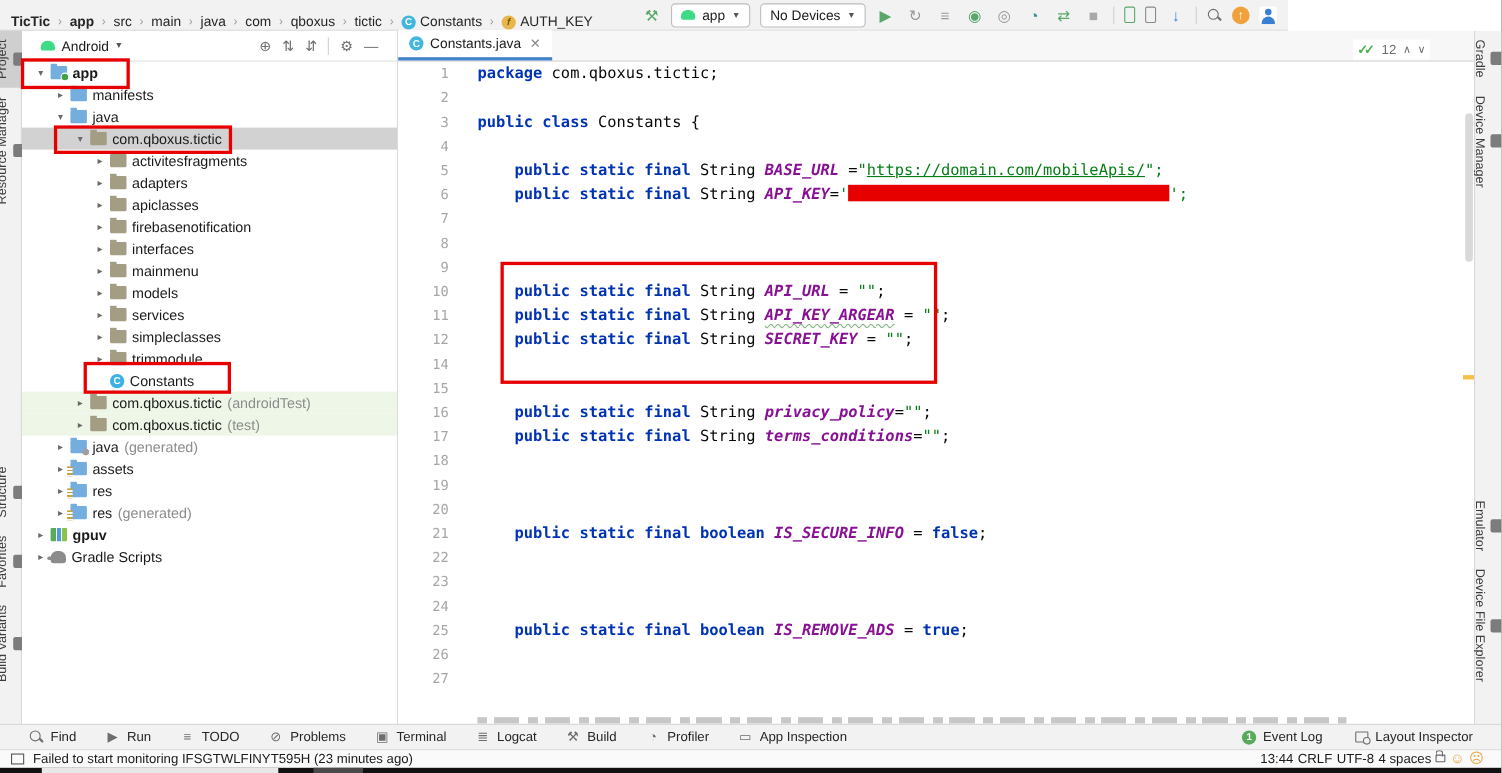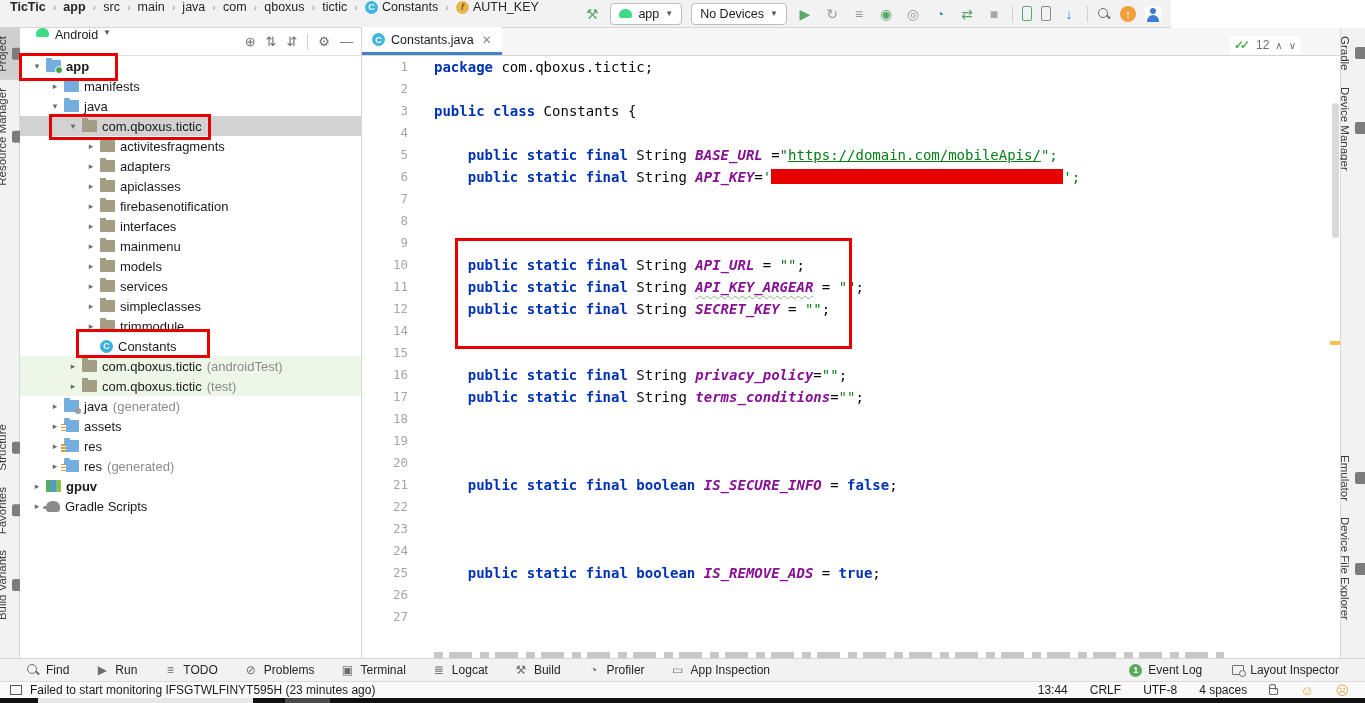--- a/index.html
+++ b/index.html
@@ -4,21 +4,21 @@
 <style>
   * { margin:0; padding:0; box-sizing:border-box; }
   html,body { background:#888; }
   .screen {
     position:relative; width:1365px; height:703px; overflow:hidden;
     background:#fff; font-family:"Liberation Sans", sans-serif; color:#1a1a1a;
     -webkit-font-smoothing:antialiased;
   }
   
   .topbar { position:absolute; left:0; top:0; width:1171px; height:28px;
-    background:#f2f2f2; border-bottom:1px solid #d6d6d6; display:flex; align-items:flex-start; }
+    background:#f2f2f2; border-bottom:1px solid #d6d6d6; display:flex; align-items:flex-end; }
   .crumbs { display:flex; align-items:center; padding-left:10px; font-size:12.5px; color:#262626; }
   .crumb { display:flex; align-items:center; gap:4px; cursor:default; }
   .crumb.bold { font-weight:bold; }
   .crumb-sep { color:#9a9a9a; margin:0 7px; font-size:11px; }
   .badge-c { width:13px; height:13px; border-radius:50%; background:#40b6e0; color:#fff;
     font-size:9px; font-weight:bold; display:inline-flex; align-items:center; justify-content:center; }
   .badge-f { width:13px; height:13px; border-radius:50%; background:#e8b64c; color:#7a5a00;
     font-size:9px; font-weight:bold; font-style:italic; display:inline-flex; align-items:center; justify-content:center; }
   .tb-right { margin-left:auto; display:flex; align-items:center; gap:9px; padding-right:10px; height:100%; }
   .tbi { font-size:14px; line-height:1; display:inline-flex; align-items:center; justify-content:center;
@@ -50,22 +50,22 @@
     font-size:11.5px; color:#3c3c3c; cursor:pointer; }
   .lstrip .vtab { writing-mode:vertical-rl; transform:rotate(180deg); }
   .rstrip .vtab { writing-mode:vertical-rl; }
   .vtab.sel { background:#cfcfcf; }
   .vtab .vic { width:12px; height:12px; background:#7c7c7c; border-radius:2px; writing-mode:horizontal-tb; }
   .vspacer { flex:1; }
 
   
   .proj { position:absolute; left:20px; top:28px; width:342px; height:630px; background:#fff;
     border-right:1px solid #d6d6d6; overflow:hidden; }
-  .proj-head { height:28px; border-bottom:1px solid #e0e0e0; display:flex; 
-    padding:0 8px; font-size:12.5px;margin-left:8px; }
+  .proj-head { height:28px; border-bottom:1px solid #e0e0e0; display:flex; align-items:center;
+    padding:0 17px; font-size:12.5px; }
   .proj-head .ph-icons { margin-left:auto; display:flex; align-items:center; gap:10px; color:#6e6e6e; }
   .ph-ic { font-size:13px; cursor:pointer; color:#6e6e6e; }
   .tree { position:relative; }
   .trow { height:20px; display:flex; align-items:center; font-size:13px; white-space:nowrap; cursor:pointer; }
   .trow.sel { background:#d2d2d2; }
   .trow.test { background:#eef7e7; }
   .trow .arr { width:14px; text-align:center; color:#6a6a6a; font-size:9px; flex:none; }
   .trow .lbl { margin-left:5px; }
   .trow .lbl.b { font-weight:bold; }
   .trow .sfx { margin-left:5px; color:#8c8c8c; }
@@ -132,21 +132,21 @@
   .evt-badge { width:13px; height:13px; border-radius:50%; background:#57ab5a; color:#fff; font-size:9px;
     font-weight:bold; display:inline-flex; align-items:center; justify-content:center; }
   .li-ic { width:12px; height:10px; border:1.4px solid #6e6e6e; border-radius:1px; position:relative; }
   .li-ic::after { content:""; position:absolute; right:-3px; bottom:-3px; width:5px; height:5px;
     border:1.2px solid #6e6e6e; border-radius:50%; background:#f2f2f2; }
 
   
   .statusbar { position:absolute; left:0; top:681px; width:1365px; height:17px; background:#fafafa;
     border-top:1px solid #dcdcdc; display:flex; align-items:center; font-size:12px; padding:0 8px; }
   .st-ic { width:12px; height:10px; border:1.4px solid #555; margin:0 8px 0 2px; }
-  .st-right { margin-left:auto; display:flex; align-items:center; gap:22px; padding-right:8px; }
+  .st-right { margin-left:auto; display:flex; align-items:flex-start; gap:4px; padding-right:8px; }
   .lock-ic { width:9px; height:7px; border:1.4px solid #666; border-radius:1px; position:relative; margin-top:3px; }
   .lock-ic::before { content:""; position:absolute; left:-1px; top:-5px; width:5px; height:5px;
     border:1.4px solid #666; border-bottom:none; border-radius:3px 3px 0 0; }
   .smiley { font-size:13px; line-height:1; cursor:pointer; }
   .smiley.happy { color:#e8a33d; }
   .smiley.sad { color:#e8a33d; }
 
   
   .taskbar { position:absolute; left:0; top:698px; width:1365px; height:5px; background:#111; }
   .taskbar .seg1 { position:absolute; left:38px; top:0; width:215px; height:5px; background:#e8e8e8; }

